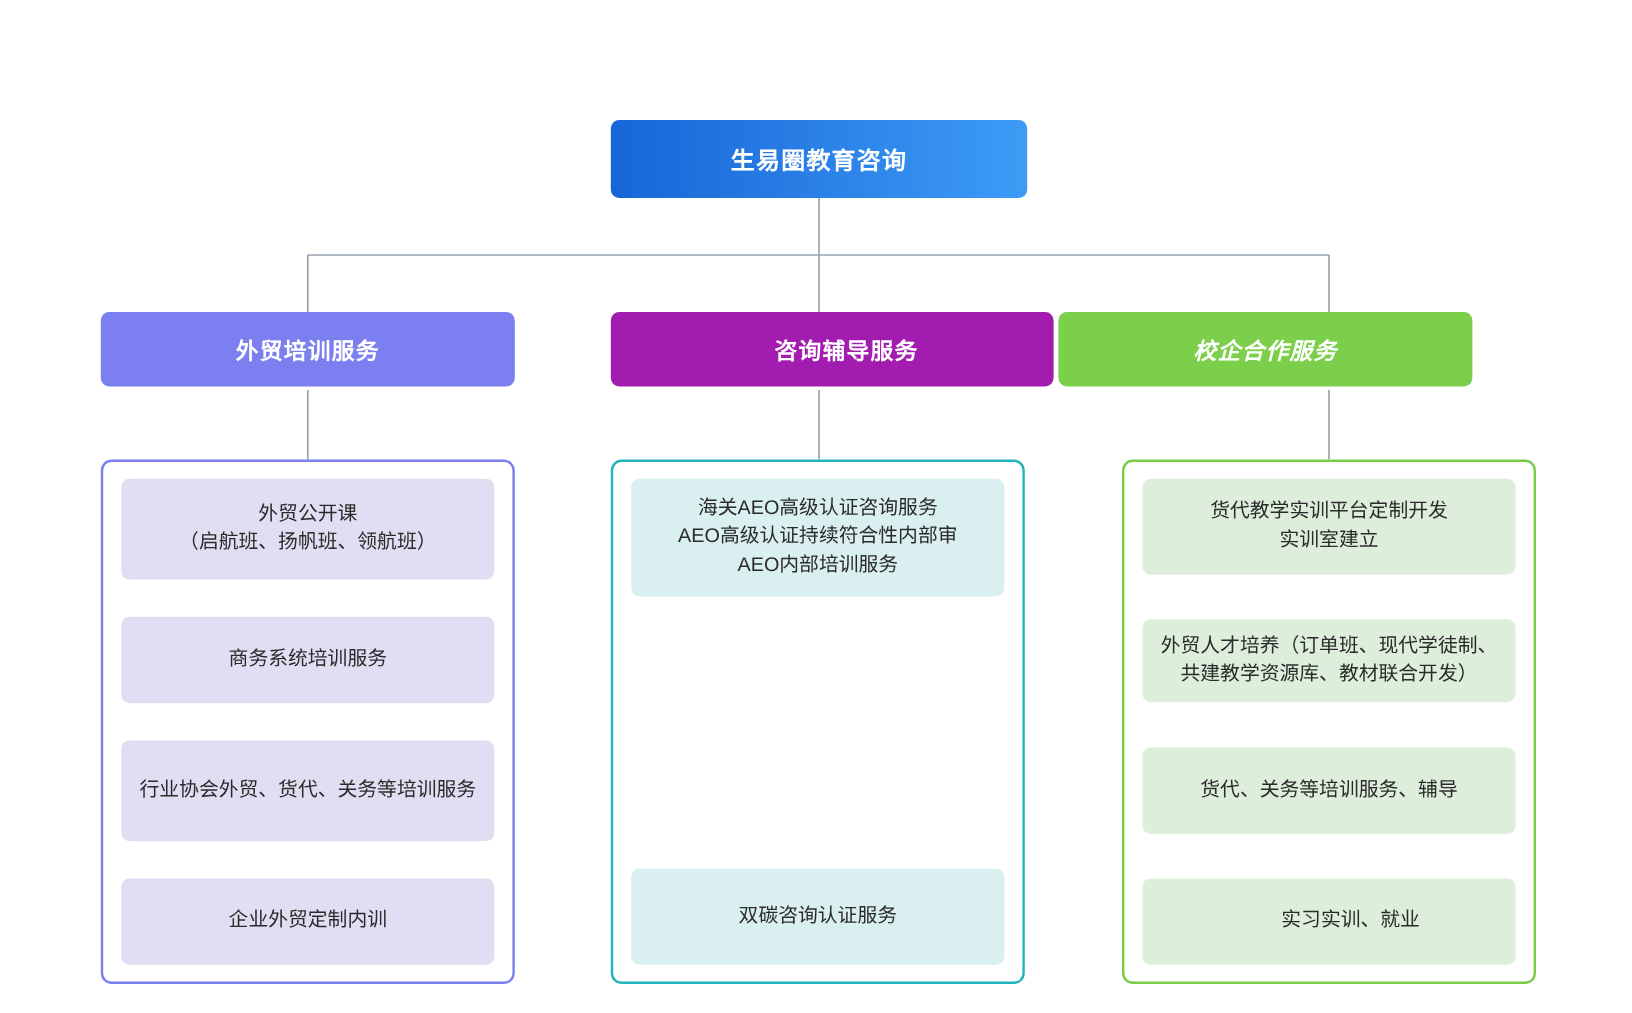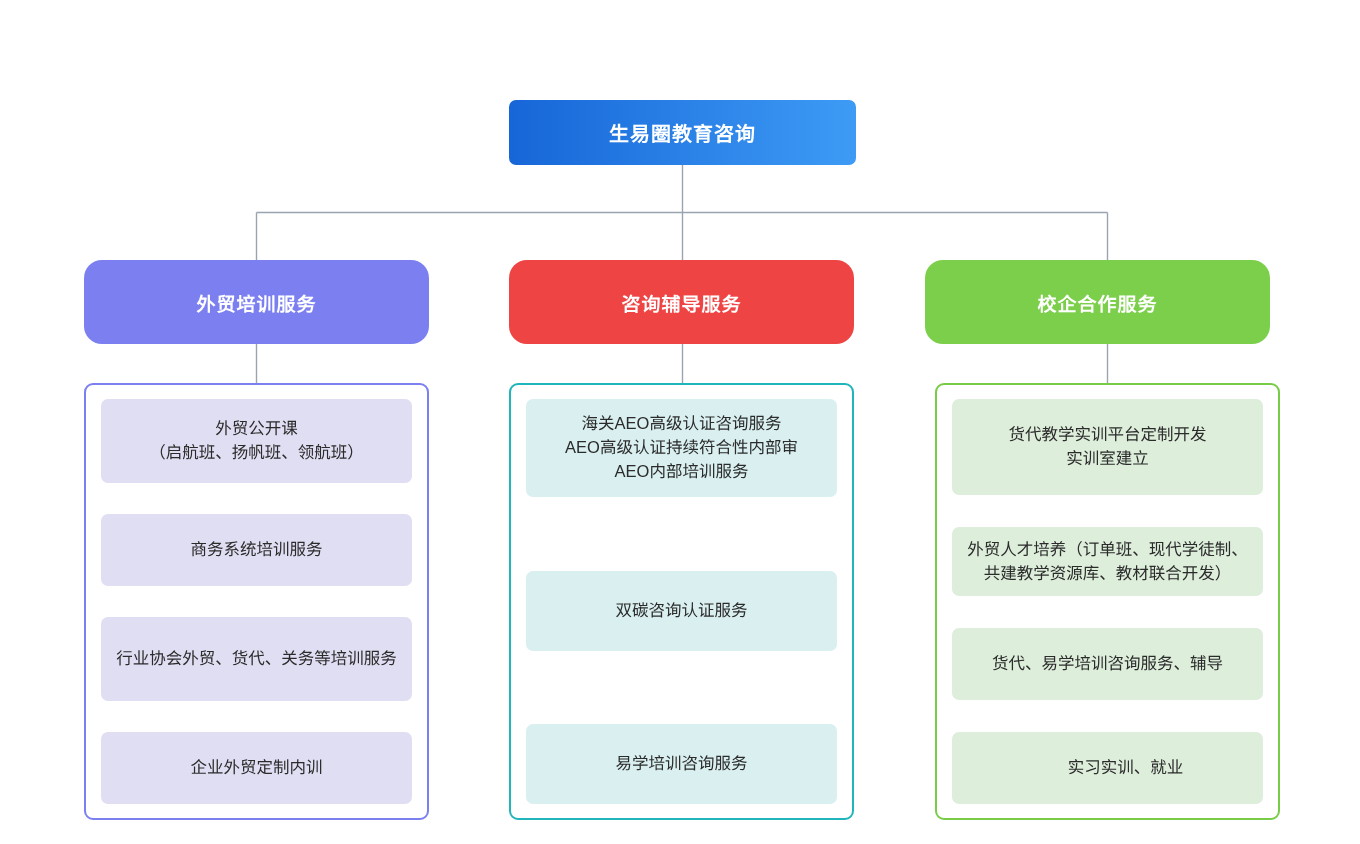--- a/index.html
+++ b/index.html
@@ -47,33 +47,33 @@
     font-size: 20px;
     font-weight: bold;
     letter-spacing: 1px;
   }
 
   
   .branch-header {
     position: absolute;
     top: 216px;
     width: 345px;
-    height: 84px;
-    border-radius: 18px;
+    height: 62px;
+    border-radius: 7px;
     display: flex;
     align-items: center;
     justify-content: center;
     color: #ffffff;
     font-size: 19px;
     font-weight: bold;
     letter-spacing: 1px;
   }
   .branch-header.col0 { left: 84px; }
   .branch-header.col1 { left: 509px; }
-  .branch-header.col2 { left: 925px; }
+  .branch-header.col2 { left: 882px; font-style: italic; }
 
   
   .branch-box {
     position: absolute;
     top: 339px;
     width: 345px;
     height: 437px;
     box-sizing: border-box;
     border: 2px solid #7f1d1d;
     border-radius: 9px;
@@ -103,21 +103,21 @@
   }
 
   
   .col0 .leaf-card { flex: 0 0 auto; }
   .col0 .leaf-card.h-tall  { height: 84px; }
   .col0 .leaf-card.h-std   { height: 72px; }
 
   .col1 .leaf-card.h-tall  { height: 98px; }
   .col1 .leaf-card.h-std   { height: 80px; }
 
-  .col2 .leaf-card.h-tall  { height: 96px; }
+  .col2 .leaf-card.h-tall  { height: 80px; }
   .col2 .leaf-card.h-xtall { height: 69px; }
   .col2 .leaf-card.h-std   { height: 72px; }
 </style>
 </head>
 <body>
 
 <div class="canvas" style="background: rgb(255, 255, 255);">
 
   <svg class="connectors" viewBox="0 0 1360 844" width="1360" height="844" aria-hidden="true">
     <g stroke="#9aa4b0" stroke-width="1.4" fill="none">
@@ -141,33 +141,32 @@
   <div class="branch-header col0" id="branch-header-0" style="background: rgb(123, 127, 240);">外贸培训服务</div>
 
   <div class="branch-box col0" id="branch-box-0" style="border-color: rgb(123, 127, 240);">
     <div class="leaf-card h-tall" style="background: rgb(224, 222, 242);">外贸公开课
 （启航班、扬帆班、领航班）</div>
     <div class="leaf-card h-std" style="background: rgb(224, 222, 242);">商务系统培训服务</div>
     <div class="leaf-card h-tall" style="background: rgb(224, 222, 242);">行业协会外贸、货代、关务等培训服务</div>
     <div class="leaf-card h-std" style="background: rgb(224, 222, 242); text-align: center;">企业外贸定制内训</div>
   </div>
 
-  <div class="branch-header col1" id="branch-header-1" style="background: #ef4444;">咨询辅导服务</div>
+  <div class="branch-header col1" id="branch-header-1" style="background: #a21caf; padding-left: 24px;">咨询辅导服务</div>
 
   <div class="branch-box col1" id="branch-box-1" style="border-color: rgb(31, 181, 186); gap: 36px;">
     <div class="leaf-card h-tall" style="background: rgb(217, 239, 240);">海关AEO高级认证咨询服务
 AEO高级认证持续符合性内部审
 AEO内部培训服务</div>
     <div class="leaf-card h-std" style="background: rgb(217, 239, 240);">双碳咨询认证服务</div>
-    <div class="leaf-card h-std" style="background: rgb(217, 239, 240);">易学培训咨询服务</div>
   </div>
 
   <div class="branch-header col2" id="branch-header-2" style="background: rgb(123, 207, 74);">校企合作服务</div>
 
   <div class="branch-box col2" id="branch-box-2" style="border-color: rgb(121, 204, 71);">
     <div class="leaf-card h-tall" style="background: rgb(221, 238, 219);">货代教学实训平台定制开发
 实训室建立</div>
     <div class="leaf-card h-xtall" style="background: rgb(221, 238, 219);">外贸人才培养（订单班、现代学徒制、共建教学资源库、教材联合开发）</div>
-    <div class="leaf-card h-std" style="background: rgb(221, 238, 219);">货代、易学培训咨询服务、辅导</div>
+    <div class="leaf-card h-std" style="background: rgb(221, 238, 219);">货代、关务等培训服务、辅导</div>
     <div class="leaf-card h-std" style="background: rgb(221, 238, 219); padding-left: 46px;">实习实训、就业</div>
   </div>
 
 </div>
 
 </body></html>

